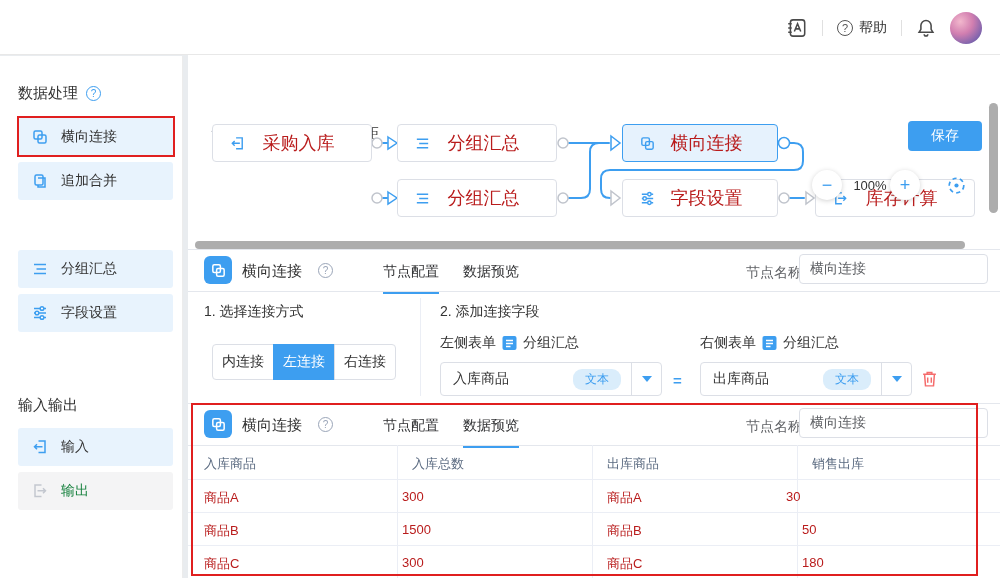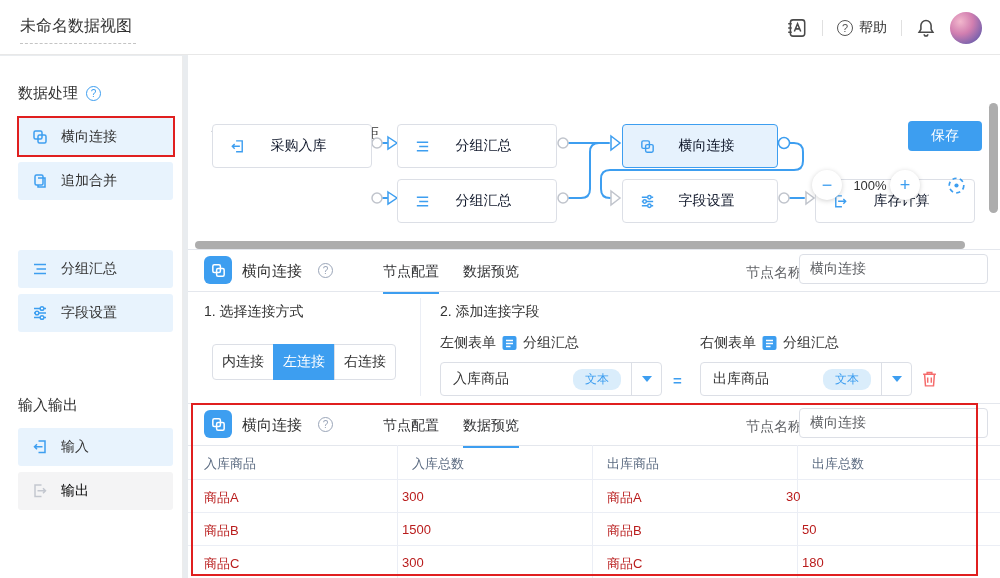--- a/index.html
+++ b/index.html
@@ -20,36 +20,36 @@
   .qcircle { width:16px; height:16px; border:1px solid #555; border-radius:50%; font-size:11px;
     display:inline-flex; align-items:center; justify-content:center; color:#555; }
   .avatar { width:32px; height:32px; border-radius:50%;
     background:radial-gradient(circle at 32% 30%, #f2b8cd 0%, #d27fb0 40%, #7f64ad 75%, #4a3f77 100%); }
 
   
   .sidebar { position:absolute; left:0; top:56px; width:183px; height:522px; background:#fff; border-right:1px solid #ececec; }
   .side-sec { position:absolute; left:18px; font-size:15px; color:#333; display:flex; align-items:center; gap:8px; }
   .side-item { position:absolute; left:18px; width:155px; height:38px; background:#e8f3fd; border-radius:3px;
     display:flex; align-items:center; gap:12px; padding-left:13px; font-size:14px; color:#333; cursor:pointer; }
-  .side-item.disabled { background:#f4f4f5; color:#000000; cursor:default; }
+  .side-item.disabled { background:#f4f4f5; color:#15803d; cursor:default; }
   .qcircle-blue { width:15px; height:15px; border:1px solid #3d9ef0; border-radius:50%; font-size:10px;
     display:inline-flex; align-items:center; justify-content:center; color:#3d9ef0; }
 
   
   .main { position:absolute; left:188px; top:55px; width:812px; height:523px; background:#fff; }
 
   
   .tool-sep { position:absolute; width:1px; height:18px; background:#e0e0e0; top:72px; }
   .tool-group { position:absolute; top:70px; display:flex; align-items:center; gap:7px; font-size:14px; color:#333; cursor:pointer; }
   .save-btn { position:absolute; left:908px; top:66px; width:74px; height:30px; background:#3d9ef0; color:#fff;
     border:none; border-radius:4px; font-size:14px; cursor:pointer; font-family:inherit; }
 
   
-  .node { position:absolute; height:44px; background:#fff; border:1px solid #dcdfe6; border-radius:4px;
-    display:flex; align-items:center; font-size:14px; color:#0f172a; cursor:pointer; }
+  .node { position:absolute; height:38px; background:#fff; border:1px solid #dcdfe6; border-radius:4px;
+    display:flex; align-items:center; font-size:18px; color:#b91c1c; cursor:pointer; }
   .node .nico { margin-left:16px; display:flex; }
   .node .nlabel { flex:1; text-align:center; padding-right:20px; }
   .node.active { background:#e6f2fd; border-color:#3d9ef0; }
   .zoom-btn { position:absolute; width:30px; height:30px; border-radius:50%; background:#fff;
     box-shadow:0 1px 5px rgba(0,0,0,.18); color:#3d9ef0; font-size:18px; display:flex; align-items:center;
     justify-content:center; cursor:pointer; user-select:none; }
   .zoom-label { position:absolute; left:840px; top:123px; width:52px; text-align:center; font-size:13px; color:#333; }
 
   
   .hscroll { position:absolute; left:7px; top:186px; width:770px; height:8px; background:#adadad; border-radius:4px; }
@@ -95,21 +95,20 @@
 
   
   .annot { position:absolute; border:2px solid #e01f1f; pointer-events:none; z-index:50; }
 
   svg { display:block; }
 </style>
 </head>
 <body>
 
 <div class="topbar">
-  <div class="page-title">未命名数据视图</div>
   <div class="top-icons">
     <span>
       <svg width="22" height="22" viewBox="0 0 20 20" fill="none" stroke="#4a4a4a" stroke-width="1.4">
         <rect x="4" y="2.6" width="13" height="14.8" rx="2.4"></rect>
         <path d="M7.6 13.2 L10.5 6.2 L13.4 13.2 M8.7 10.8 h3.6"></path>
         <path d="M2 6.2 h3.2 M2 10 h3.2 M2 13.8 h3.2"></path>
       </svg>
     </span>
     <div class="vsep"></div>
     <div class="help-group">
@@ -414,21 +413,21 @@
   <div class="tbl-line-h" style="top:424px"></div>
   <div class="tbl-line-h" style="top:457px"></div>
   <div class="tbl-line-h" style="top:490px"></div>
   <div class="tbl-line-v" style="left:209px;top:390px;height:133px"></div>
   <div class="tbl-line-v" style="left:404px;top:390px;height:133px"></div>
   <div class="tbl-line-v" style="left:609px;top:390px;height:133px"></div>
 
   <div class="tbl-cell tbl-head" style="left:16px;top:400px">入库商品</div>
   <div class="tbl-cell tbl-head" style="left:224px;top:400px">入库总数</div>
   <div class="tbl-cell tbl-head" style="left:419px;top:400px">出库商品</div>
-  <div class="tbl-cell tbl-head" style="left:624px;top:400px">出库总数</div>
+  <div class="tbl-cell tbl-head" style="left:624px;top:400px">销售出库</div>
 
   <div class="tbl-cell" style="left:16px;top:434px">商品A</div>
   <div class="tbl-cell tbl-num" style="left:214px;top:434px;width:176px">300</div>
   <div class="tbl-cell" style="left:419px;top:434px">商品A</div>
   <div class="tbl-cell tbl-num" style="left:598px;top:434px;width:182px">30</div>
 
   <div class="tbl-cell" style="left:16px;top:467px">商品B</div>
   <div class="tbl-cell tbl-num" style="left:214px;top:467px;width:176px">1500</div>
   <div class="tbl-cell" style="left:419px;top:467px">商品B</div>
   <div class="tbl-cell tbl-num" style="left:614px;top:467px;width:182px">50</div>

